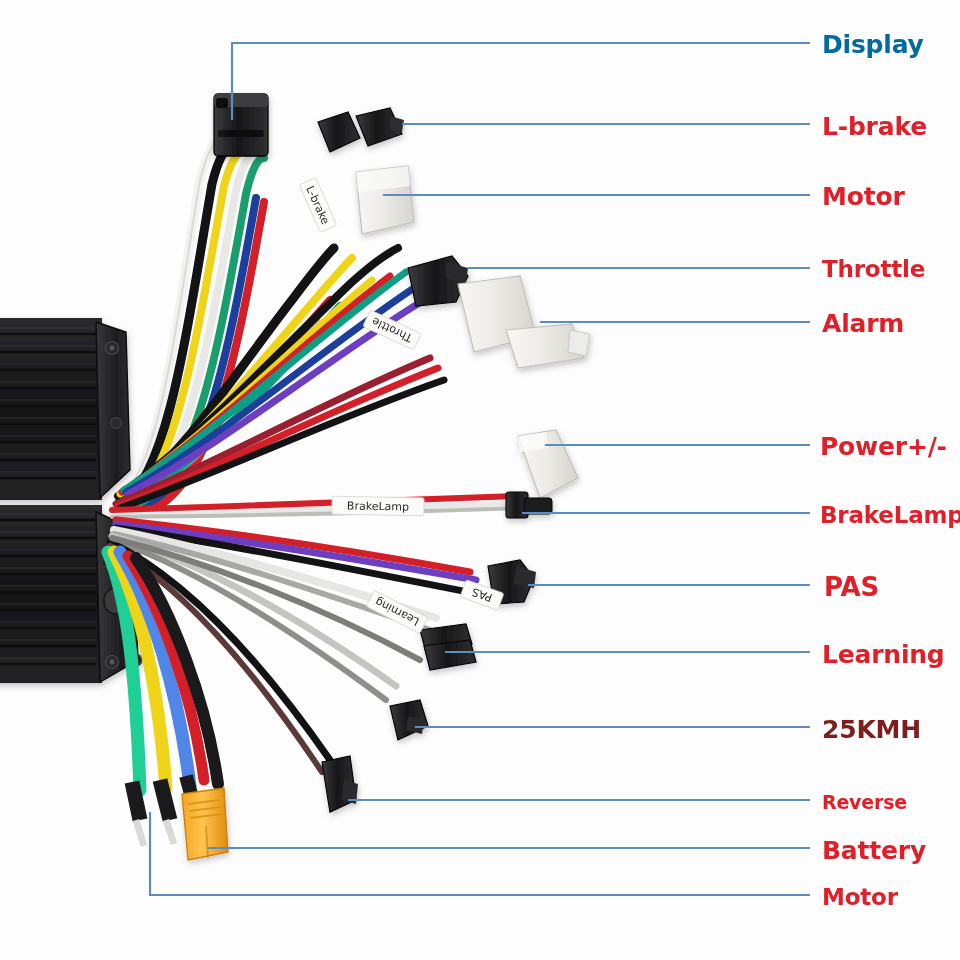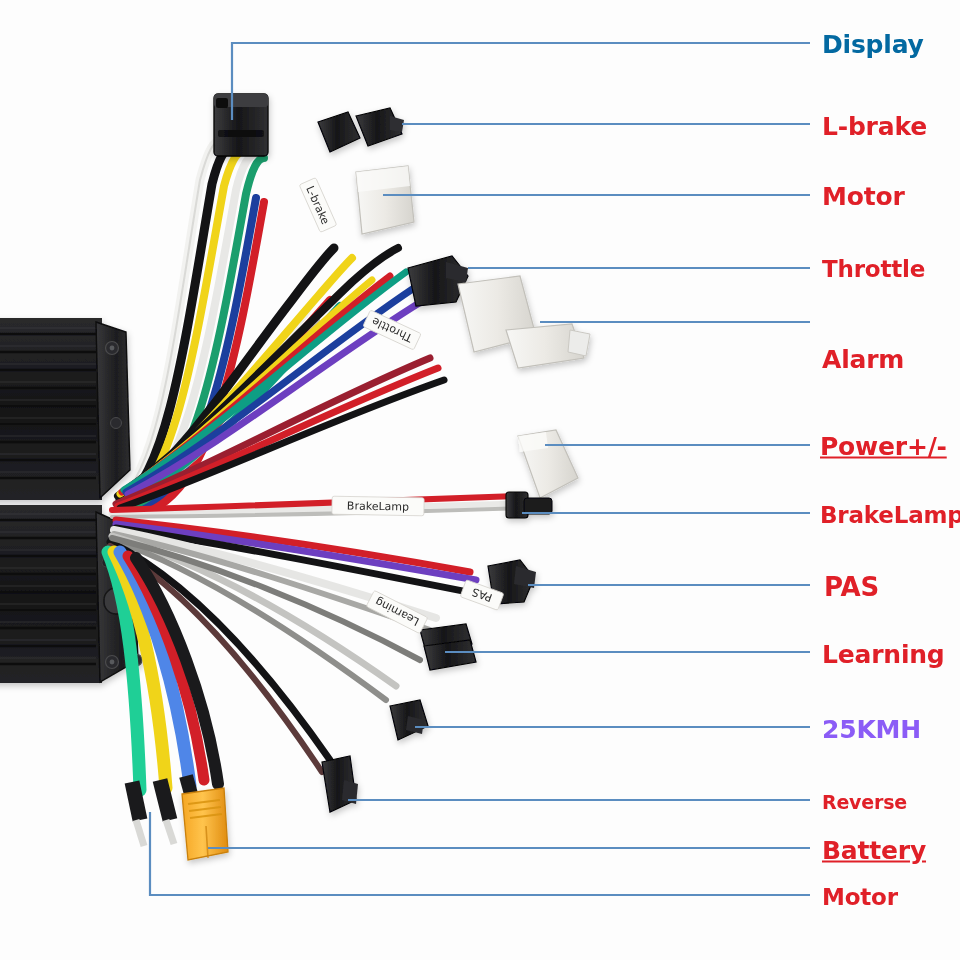--- a/index.html
+++ b/index.html
@@ -293,24 +293,24 @@
       <path d="M 348 800 L 810 800" fill="none" stroke="#5b8dc0" stroke-width="2.2" stroke-linecap="butt"></path>
       <path d="M 208 848 L 810 848" fill="none" stroke="#5b8dc0" stroke-width="2.2" stroke-linecap="butt"></path>
       <path d="M 150 812 L 150 895 L 810 895" fill="none" stroke="#5b8dc0" stroke-width="2.2" stroke-linecap="butt"></path>
     </svg>
 
   <div id="labels">
       <div class="label" style="left: 822px; top: 44px; font-size: 25px; color: #0369a1;">Display</div>
       <div class="label" style="left: 822px; top: 126px; font-size: 25px; color: rgb(224, 32, 40);">L-brake</div>
       <div class="label" style="left: 822px; top: 196px; font-size: 25px; color: rgb(224, 32, 40);">Motor</div>
       <div class="label" style="left: 822px; top: 269px; font-size: 23px; color: rgb(224, 32, 40);">Throttle</div>
-      <div class="label" style="left: 822px; top: 323px; font-size: 25px; color: rgb(224, 32, 40); margin-top: 36px;">Alarm</div>
-      <div class="label" style="left: 820px; top: 446px; font-size: 25px; color: rgb(224, 32, 40); text-decoration: underline;">Power+/-</div>
+      <div class="label" style="left: 822px; top: 323px; font-size: 25px; color: rgb(224, 32, 40);">Alarm</div>
+      <div class="label" style="left: 820px; top: 446px; font-size: 25px; color: rgb(224, 32, 40);">Power+/-</div>
       <div class="label" style="left: 820px; top: 515px; font-size: 23px; color: rgb(224, 32, 40);">BrakeLamp</div>
       <div class="label" style="left: 824px; top: 587px; font-size: 26px; color: rgb(224, 32, 40);">PAS</div>
       <div class="label" style="left: 822px; top: 654px; font-size: 25px; color: rgb(224, 32, 40);">Learning</div>
-      <div class="label" style="left: 822px; top: 729px; font-size: 25px; color: #8b5cf6;">25KMH</div>
+      <div class="label" style="left: 822px; top: 729px; font-size: 25px; color: #7f1d1d;">25KMH</div>
       <div class="label" style="left: 822px; top: 802px; font-size: 19px; color: rgb(224, 32, 40);">Reverse</div>
-      <div class="label" style="left: 822px; top: 850px; font-size: 25px; color: rgb(224, 32, 40); text-decoration: underline;">Battery</div>
+      <div class="label" style="left: 822px; top: 850px; font-size: 25px; color: rgb(224, 32, 40);">Battery</div>
       <div class="label" style="left: 822px; top: 897px; font-size: 23px; color: rgb(224, 32, 40);">Motor</div>
     </div>
 
 </div>
 
 </body></html>

